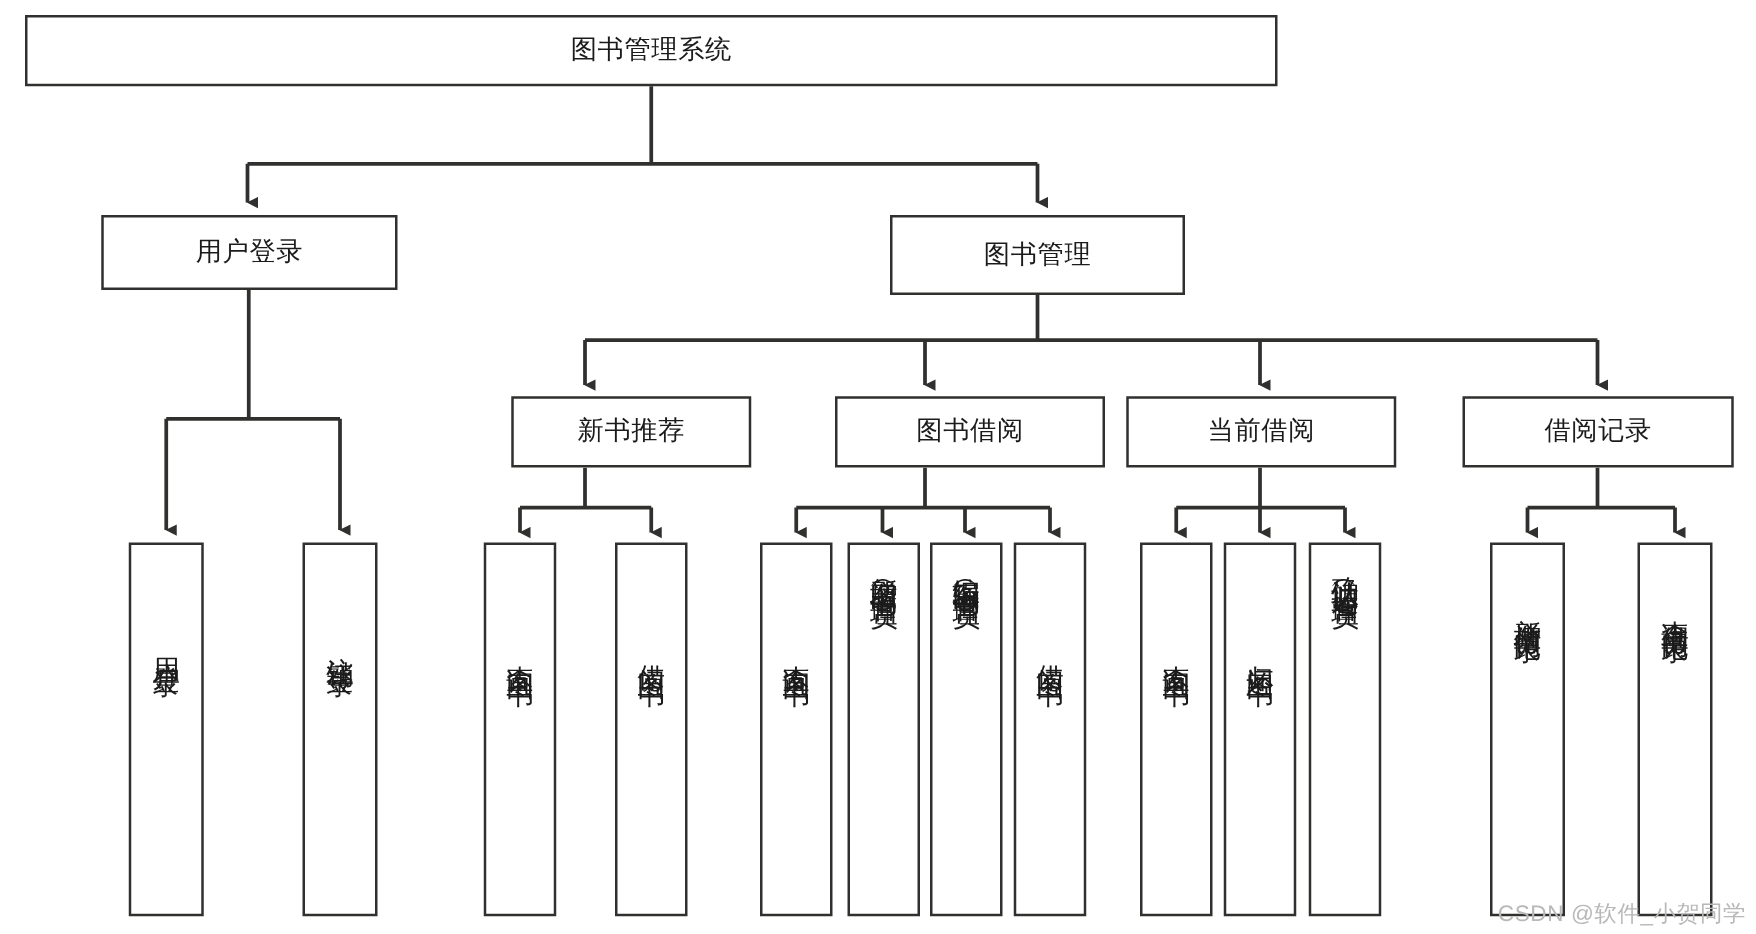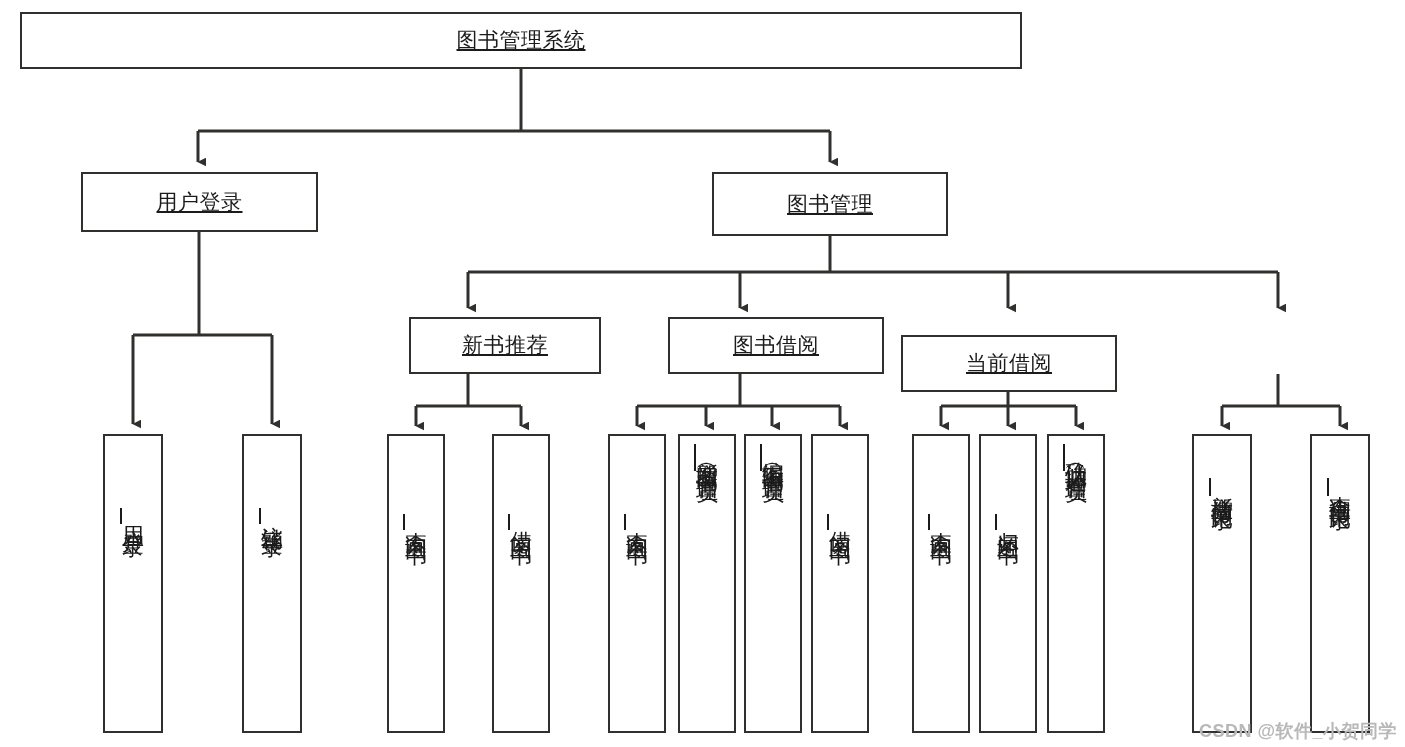--- a/index.html
+++ b/index.html
@@ -33,21 +33,20 @@
     display: flex;
     align-items: center;
     justify-content: center;
     color: #1b1b1b;
   }
   .node .label {
     display: block;
     text-align: center;
     line-height: 1.18;
     letter-spacing: 0.5px;
-    text-decoration: underline;
   }
   
   .node.h .label {
     font-size: 21px;
     white-space: nowrap;
   }
   
   .node.v {
     align-items: flex-start;
     justify-content: center;
@@ -65,21 +64,20 @@
     letter-spacing: 3px;
   }
   .watermark {
     position: absolute;
     right: 8px;
     bottom: 4px;
     font-size: 18px;
     color: #b8b8b8;
     white-space: nowrap;
     letter-spacing: 0.5px;
-    font-weight: bold;
   }
 </style>
 </head>
 <body>
 
 <div id="canvas">
 
   <svg class="wires" viewBox="0 0 1405 747" xmlns="http://www.w3.org/2000/svg">
     <defs>
       <marker id="arrowhead" markerWidth="10" markerHeight="10" refX="4.5" refY="8.4" orient="auto" markerUnits="userSpaceOnUse">
@@ -155,22 +153,25 @@
   <div class="node h" style="left:712px; top:172px; width:236px; height:64px;">
     <span class="label">图书管理</span>
   </div>
 
   <div class="node h" style="left:362px; top:317px; width:192px; height:57px;margin-left:47px;">
     <span class="label">新书推荐</span>
   </div>
   <div class="node h" style="left:668px; top:317px; width:216px; height:57px;">
     <span class="label">图书借阅</span>
   </div>
-  <div class="node h" style="left:901px; top:335px; width:216px; height:57px;">
+  <div class="node h" style="left:901px; top:317px; width:216px; height:57px;">
     <span class="label">当前借阅</span>
+  </div>
+  <div class="node h" style="left:1170px; top:317px; width:217px; height:57px;">
+    <span class="label">借阅记录</span>
   </div>
 
   <div class="node v" style="left:103px; top:434px; width:60px; height:299px; padding-top:72px;">
     <span class="label">用户登录</span>
   </div>
   <div class="node v" style="left:242px; top:434px; width:60px; height:299px; padding-top:72px;">
     <span class="label">注销登录</span>
   </div>
 
   <div class="node v" style="left:387px; top:434px; width:58px; height:299px; padding-top:78px;">

